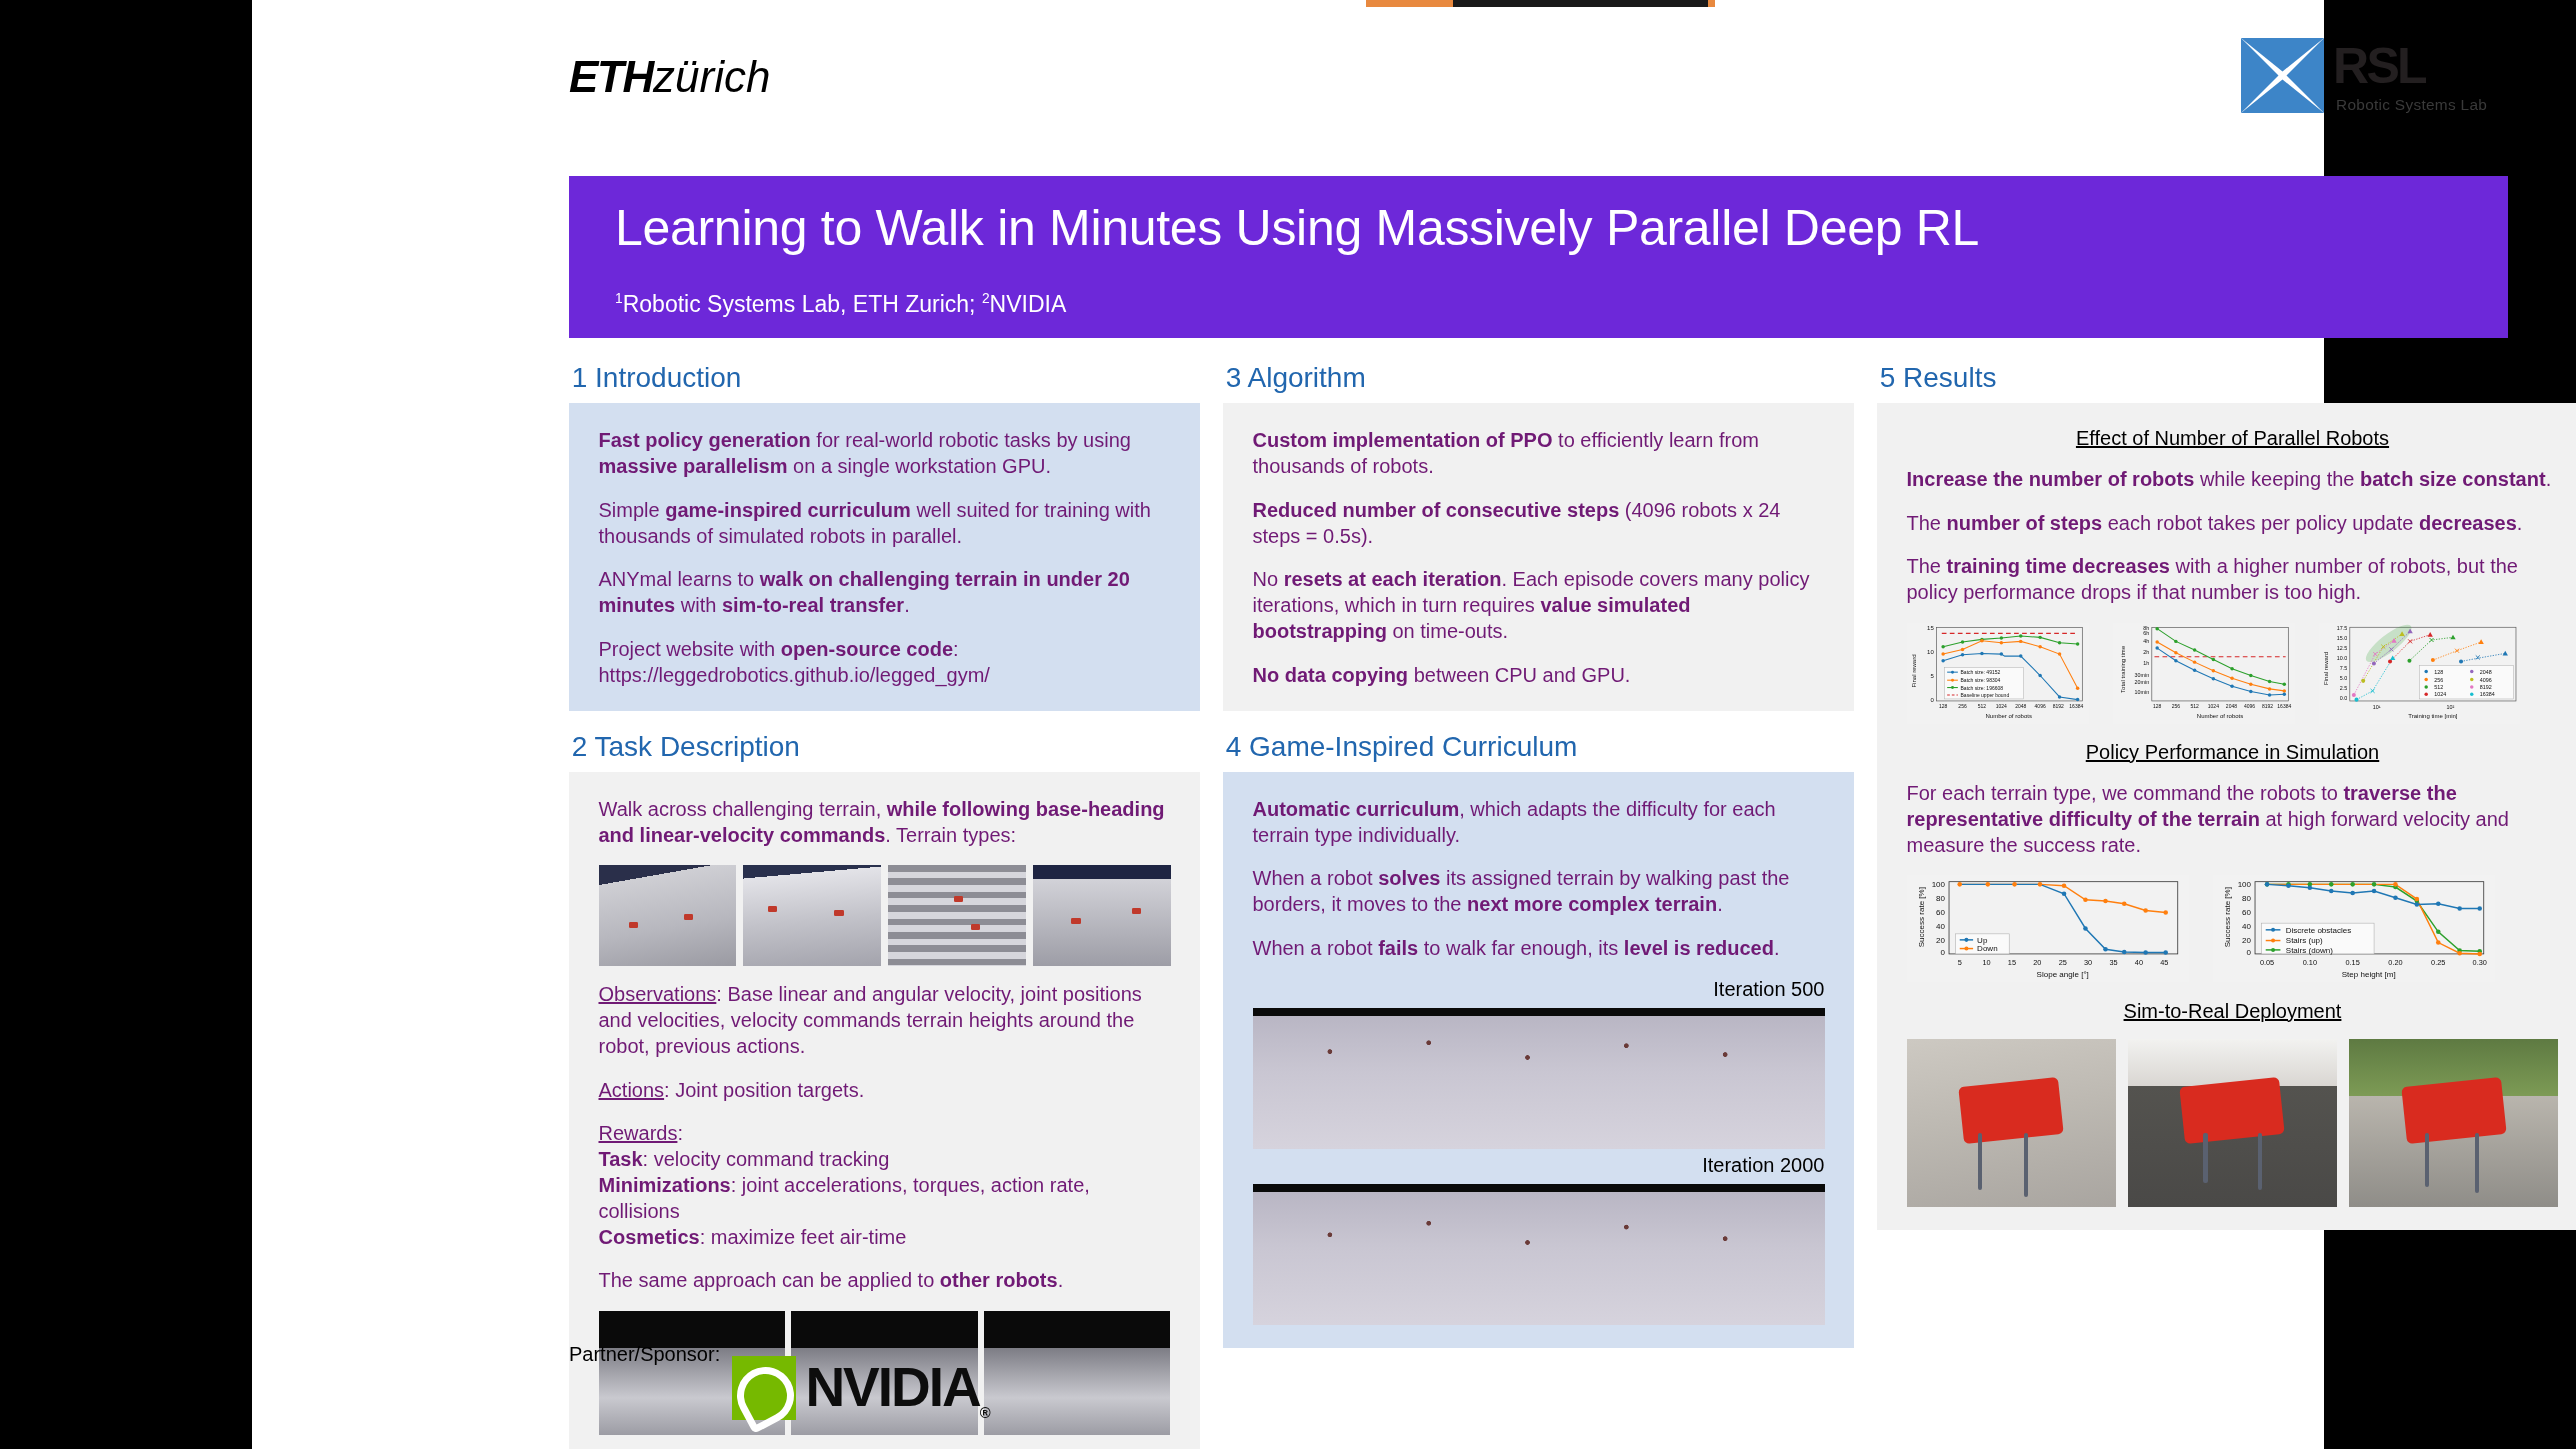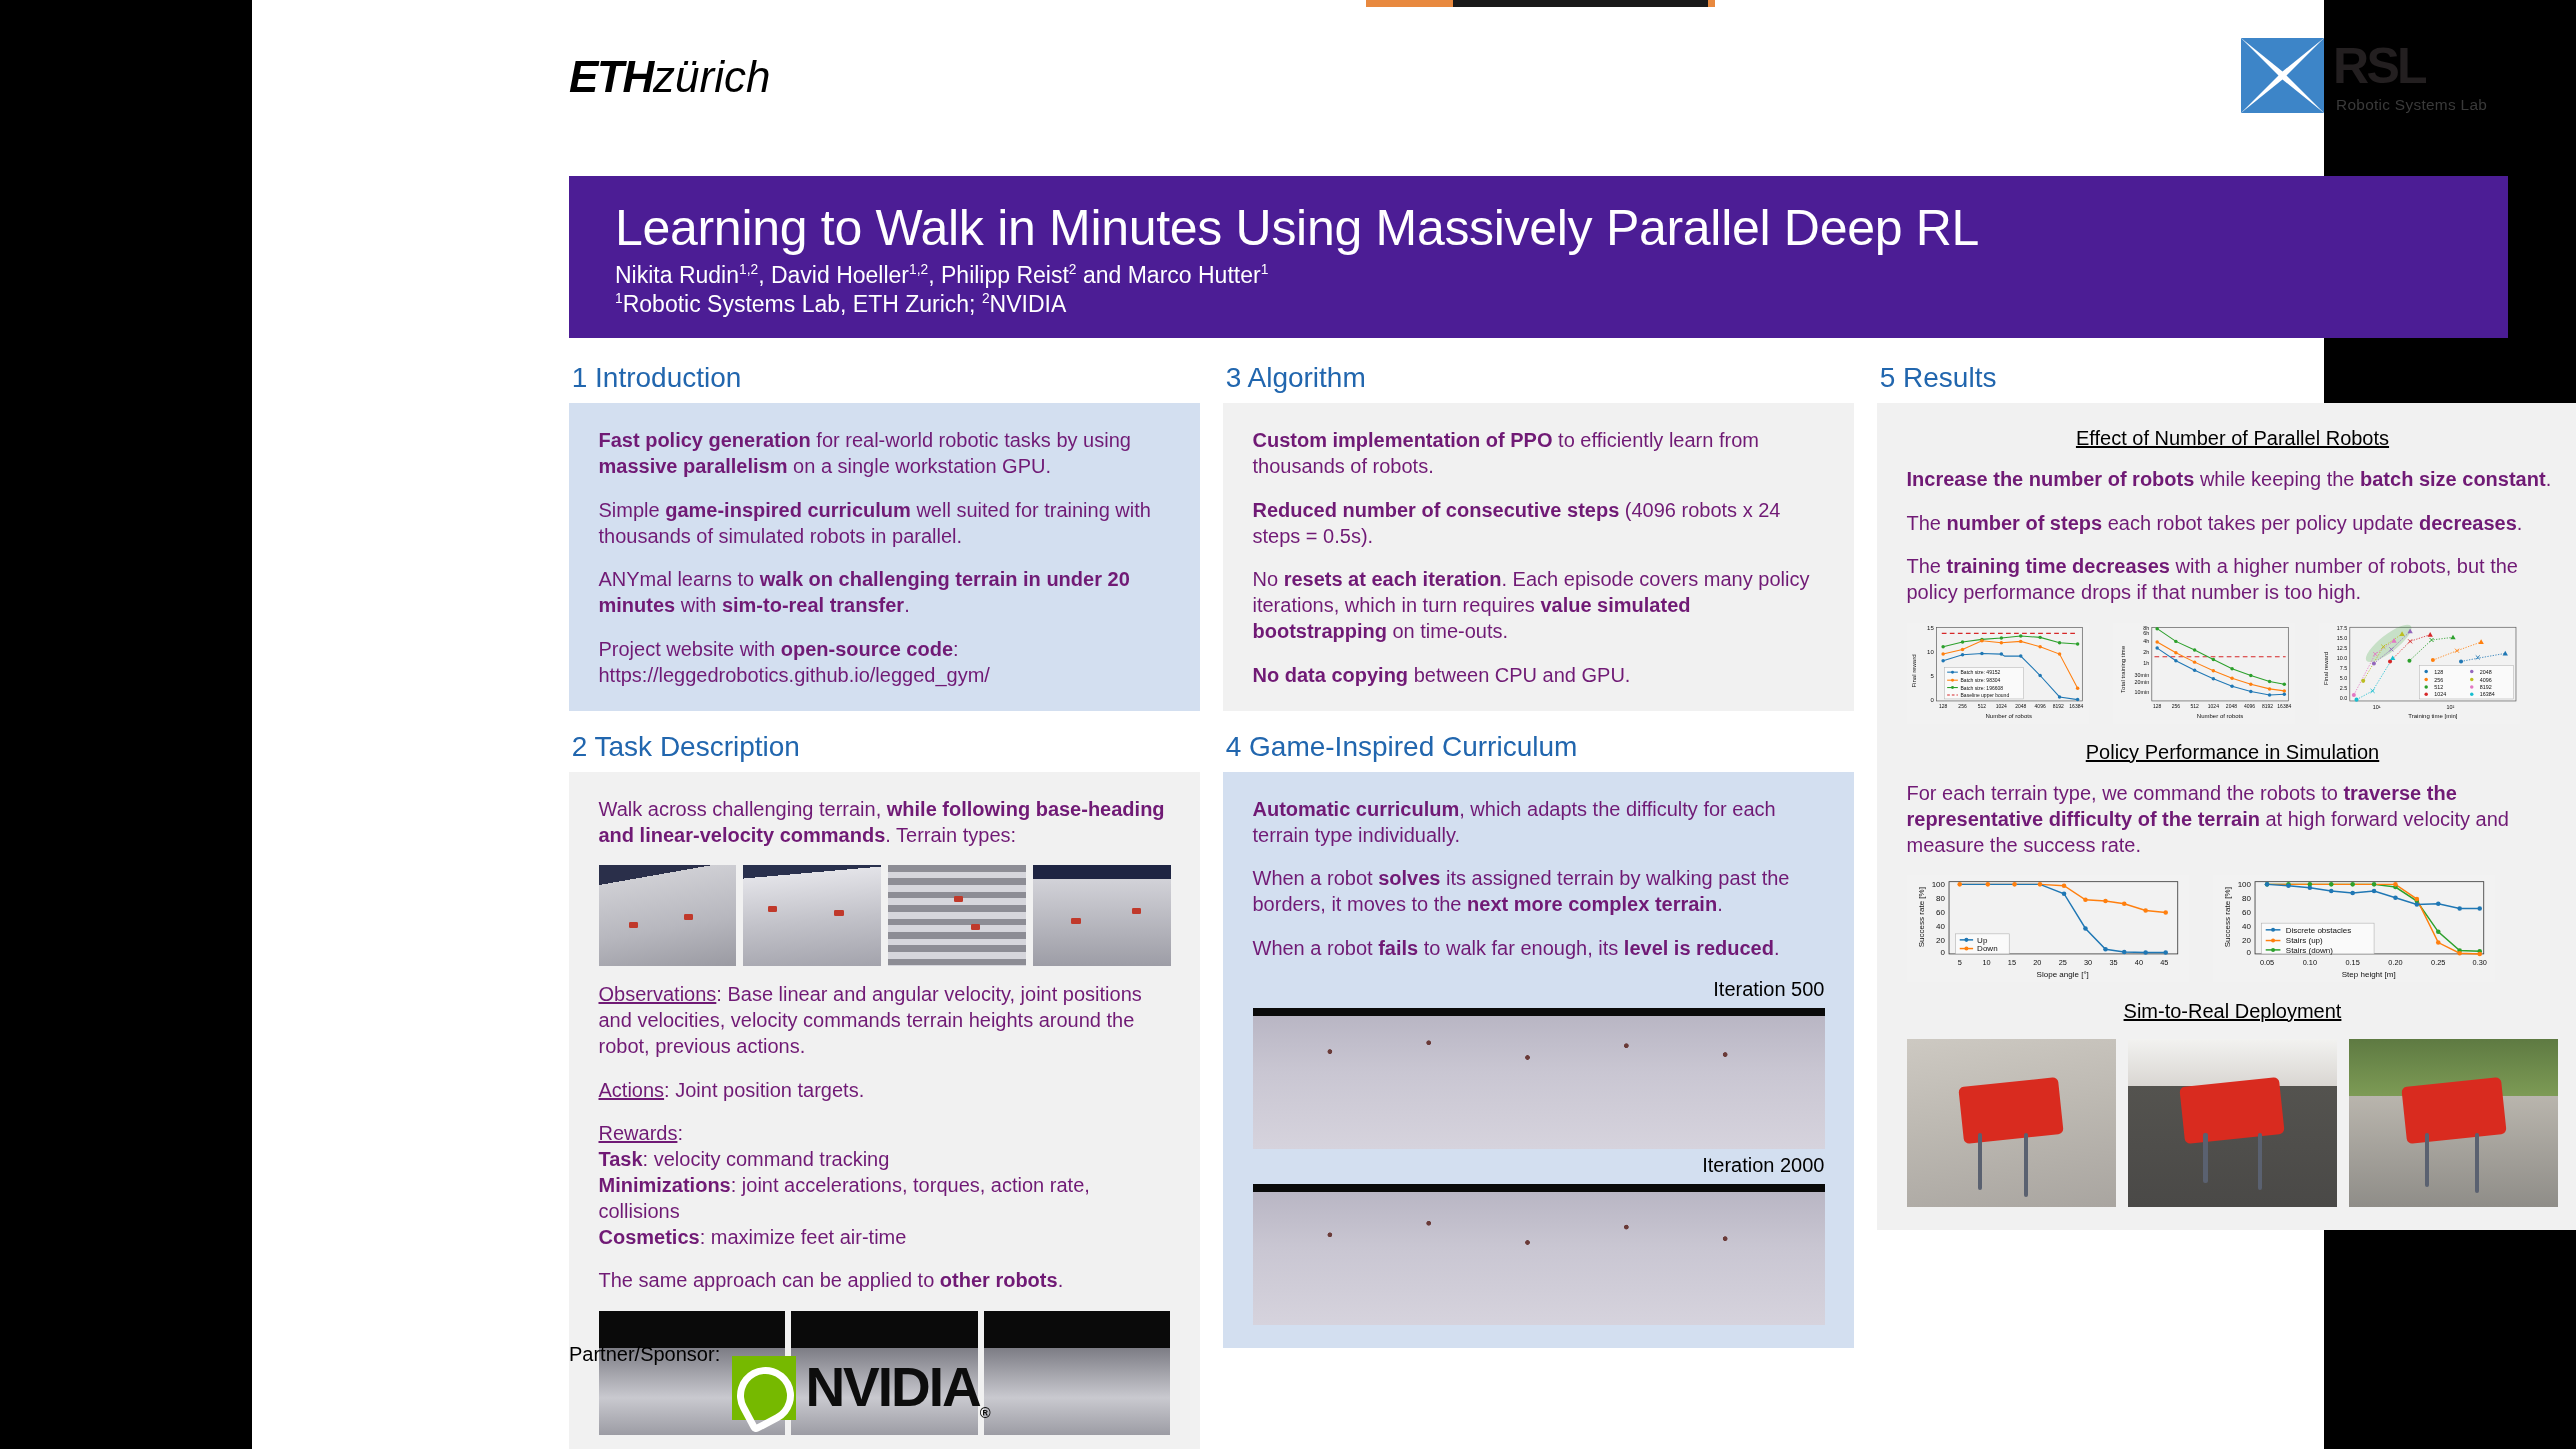--- a/index.html
+++ b/index.html
@@ -13,21 +13,21 @@
   .eth{position:absolute;left:317px;top:52px;}
   .eth .eth-mark{font-size:44px;font-weight:bold;font-style:italic;letter-spacing:-1.3px;color:#000;font-family:"Liberation Sans",sans-serif;}
   .eth .eth-zur{font-size:44px;font-style:italic;color:#000;font-weight:400;font-family:"Liberation Sans",sans-serif;}
 
   
   .rsl{position:absolute;left:1986px;top:34px;width:268px;height:87px;}
   .rsl .rsl-text{position:absolute;left:95px;top:2.7px;font-size:50px;font-weight:bold;letter-spacing:-2.7px;color:#231f20;font-family:"Liberation Sans",sans-serif;}
   .rsl .rsl-sub{position:absolute;left:98px;top:62px;font-size:15.4px;color:#3a3a3a;letter-spacing:0.3px;}
 
   
-  .titleband{position:absolute;left:317px;top:176px;width:1939px;height:162px;background:#4c1d95;}
+  .titleband{position:absolute;left:317px;top:176px;width:1939px;height:162px;background:#6d28d9;}
   .titleband .t-main{position:absolute;left:46px;top:23px;color:#fff;font-size:50px;font-weight:400;letter-spacing:-0.3px;}
   .titleband .t-auth{position:absolute;left:46px;top:86px;color:#fff;font-size:23px;}
   .titleband .t-aff{position:absolute;left:46px;top:115px;color:#fff;font-size:23px;}
   sup{font-size:60%;vertical-align:super;}
 
   
   .col{position:absolute;top:362px;}
   .col1{left:317px;width:631px;}
   .col2{left:971px;width:631px;}
   .col3{left:1625px;width:711px;}
@@ -105,21 +105,20 @@
         <polygon points="4,6 4,118 60,62" fill="#3d85c8"></polygon>
         <polygon points="128,6 128,118 72,62" fill="#3d85c8"></polygon>
         <polygon points="4,118 128,118 66,68" fill="#3d85c8"></polygon>
       </svg>
       <div class="rsl-text">RSL</div>
       <div class="rsl-sub">Robotic Systems Lab</div>
     </div>
 
     <div class="titleband">
       <div class="t-main">Learning to Walk in Minutes Using Massively Parallel Deep RL</div>
-      <div class="t-auth">Nikita Rudin<sup>1,2</sup>, David Hoeller<sup>1,2</sup>, Philipp Reist<sup>2</sup> and Marco Hutter<sup>1</sup></div>
       <div class="t-aff"><sup>1</sup>Robotic Systems Lab, ETH Zurich; <sup>2</sup>NVIDIA</div>
     </div>
 
     <div class="col col1">
 
       <div class="sec-head">1 Introduction</div>
       <div class="panel blue">
         <p><b>Fast policy generation</b> for real-world robotic tasks by using <b>massive parallelism</b> on a single workstation GPU.</p>
         <p>Simple <b>game-inspired curriculum</b> well suited for training with thousands of simulated robots in parallel.</p>
         <p>ANYmal learns to <b>walk on challenging terrain in under 20 minutes</b> with <b>sim-to-real transfer</b>.</p>

